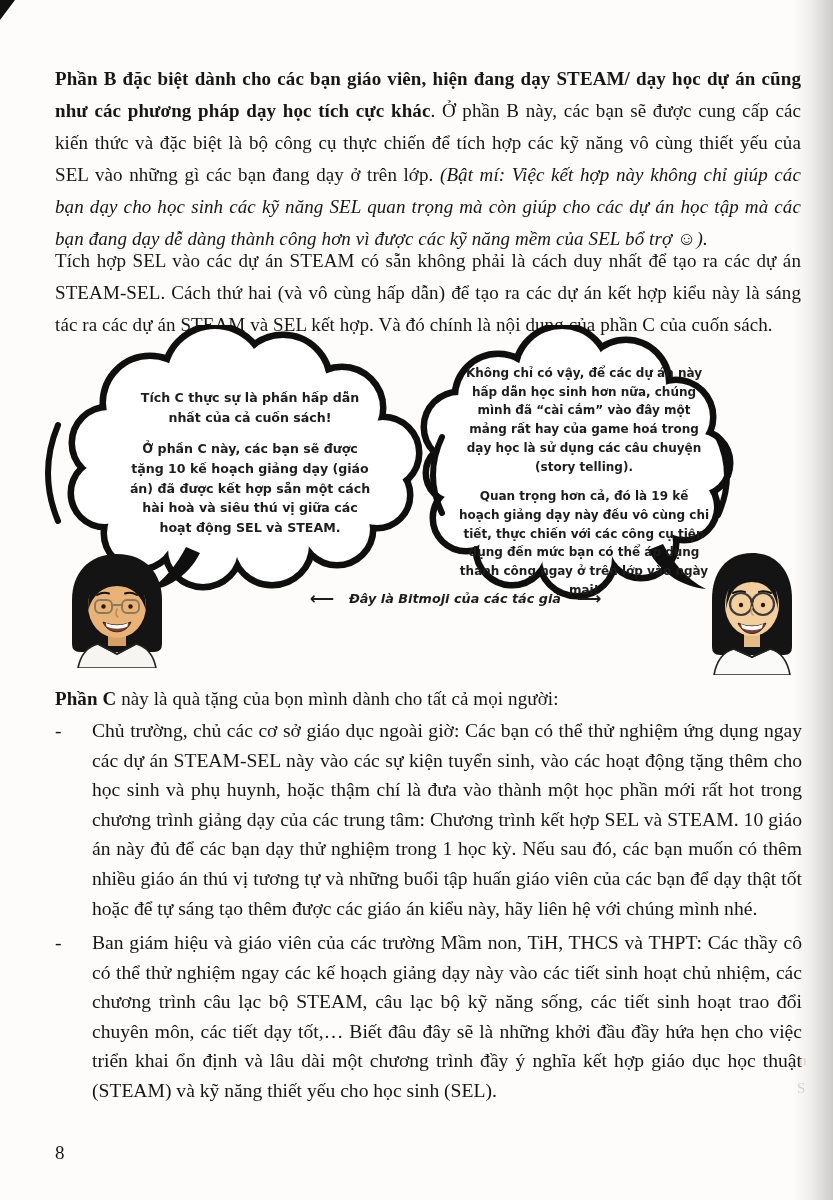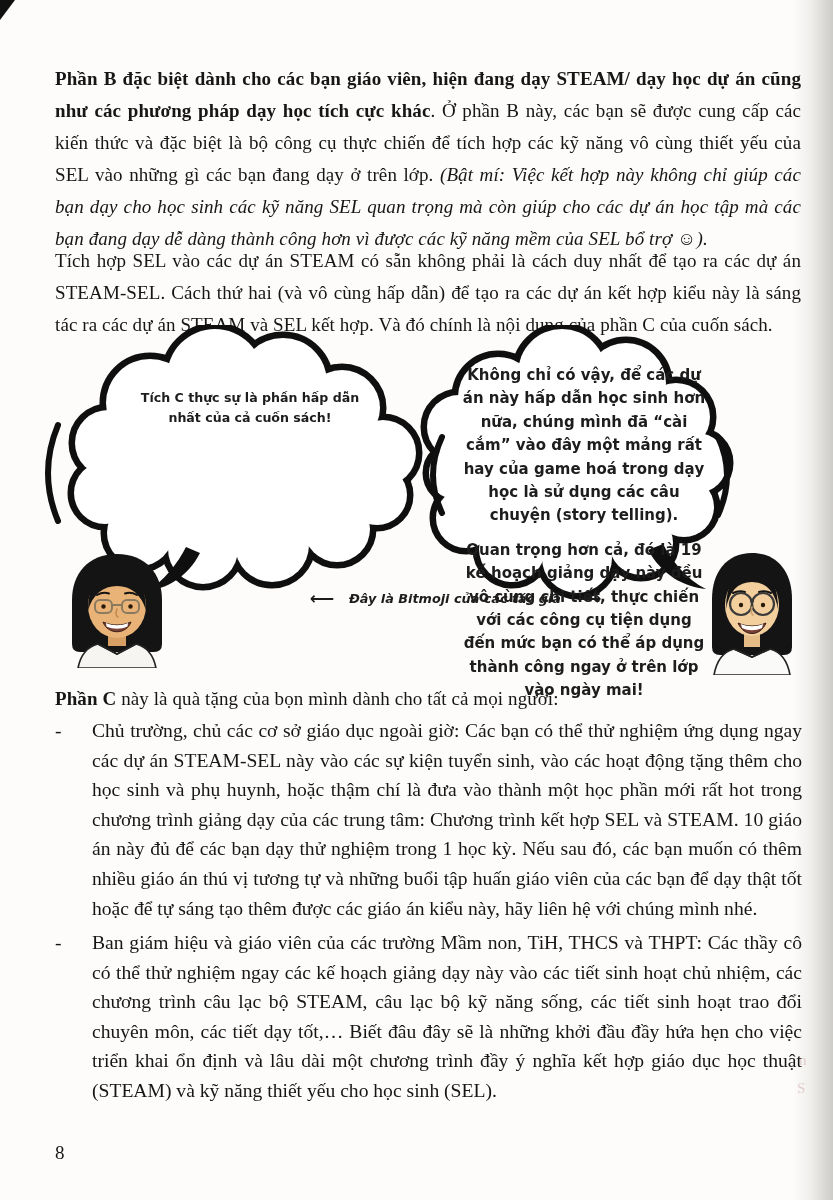--- a/index.html
+++ b/index.html
@@ -23,21 +23,21 @@
         text-align:justify;padding-left:37px;box-sizing:border-box;}
   .bullet .marker{position:absolute;left:0;top:0;}
   .pagenum{position:absolute;left:55px;top:1142px;font-size:19px;}
 
   
   .cloud-strip{position:absolute;left:0;top:325px;width:833px;height:350px;}
   .cloud-text{position:absolute;font-family:"DejaVu Sans",sans-serif;font-weight:700;
         color:#1d1d1d;text-align:center;z-index:3;}
   .cloud-text p{margin:0 0 11px 0;}
   .ct-left{left:128px;top:388px;width:244px;font-size:12.6px;line-height:1.58;}
-  .ct-right{left:458px;top:364px;width:252px;font-size:15px;line-height:1.56;}
+  .ct-right{left:458px;top:364px;width:252px;font-size:12px;line-height:1.56;}
 
   
   .caption{position:absolute;left:300px;top:588px;width:310px;display:flex;align-items:center;
         justify-content:center;gap:16px;font-family:"DejaVu Sans",sans-serif;
         font-weight:700;font-style:italic;font-size:12.8px;color:#1c1c1c;}
   .caption .arr{font-style:normal;font-size:17px;letter-spacing:-1px;}
 
   .avatar{position:absolute;z-index:2;}
 </style>
 </head>
@@ -121,20 +121,21 @@
 
     <g fill="none" stroke="#0f0f0f" stroke-width="6" stroke-linecap="round">
       <path d="M58,100 Q38,148 58,196"></path>
       <path d="M442,112 Q424,150 442,188"></path>
       <path d="M718,112 Q736,150 718,190"></path>
     </g>
   </svg>
 
   <div class="cloud-text ct-left">
     <p>Tích C thực sự là phần hấp dẫn nhất của cả cuốn sách!</p>
+    <p>Ở phần C này, các bạn sẽ được tặng 10 kế hoạch giảng dạy (giáo án) đã được kết hợp sẵn một cách hài hoà và siêu thú vị giữa các hoạt động SEL và STEAM.</p>
   </div>
   <div class="cloud-text ct-right">
     <p>Không chỉ có vậy, để các dự án này hấp dẫn học sinh hơn nữa, chúng mình đã “cài cắm” vào đây một mảng rất hay của game hoá trong dạy học là sử dụng các câu chuyện (story telling).</p>
     <p>Quan trọng hơn cả, đó là 19 kế hoạch giảng dạy này đều vô cùng chi tiết, thực chiến với các công cụ tiện dụng đến mức bạn có thể áp dụng thành công ngay ở trên lớp vào ngày mai!</p>
   </div>
 
   <div class="caption">
     <span class="arr">⟵</span>
     <span>Đây là Bitmoji của các tác giả</span>
     <span class="arr">⟶</span>

